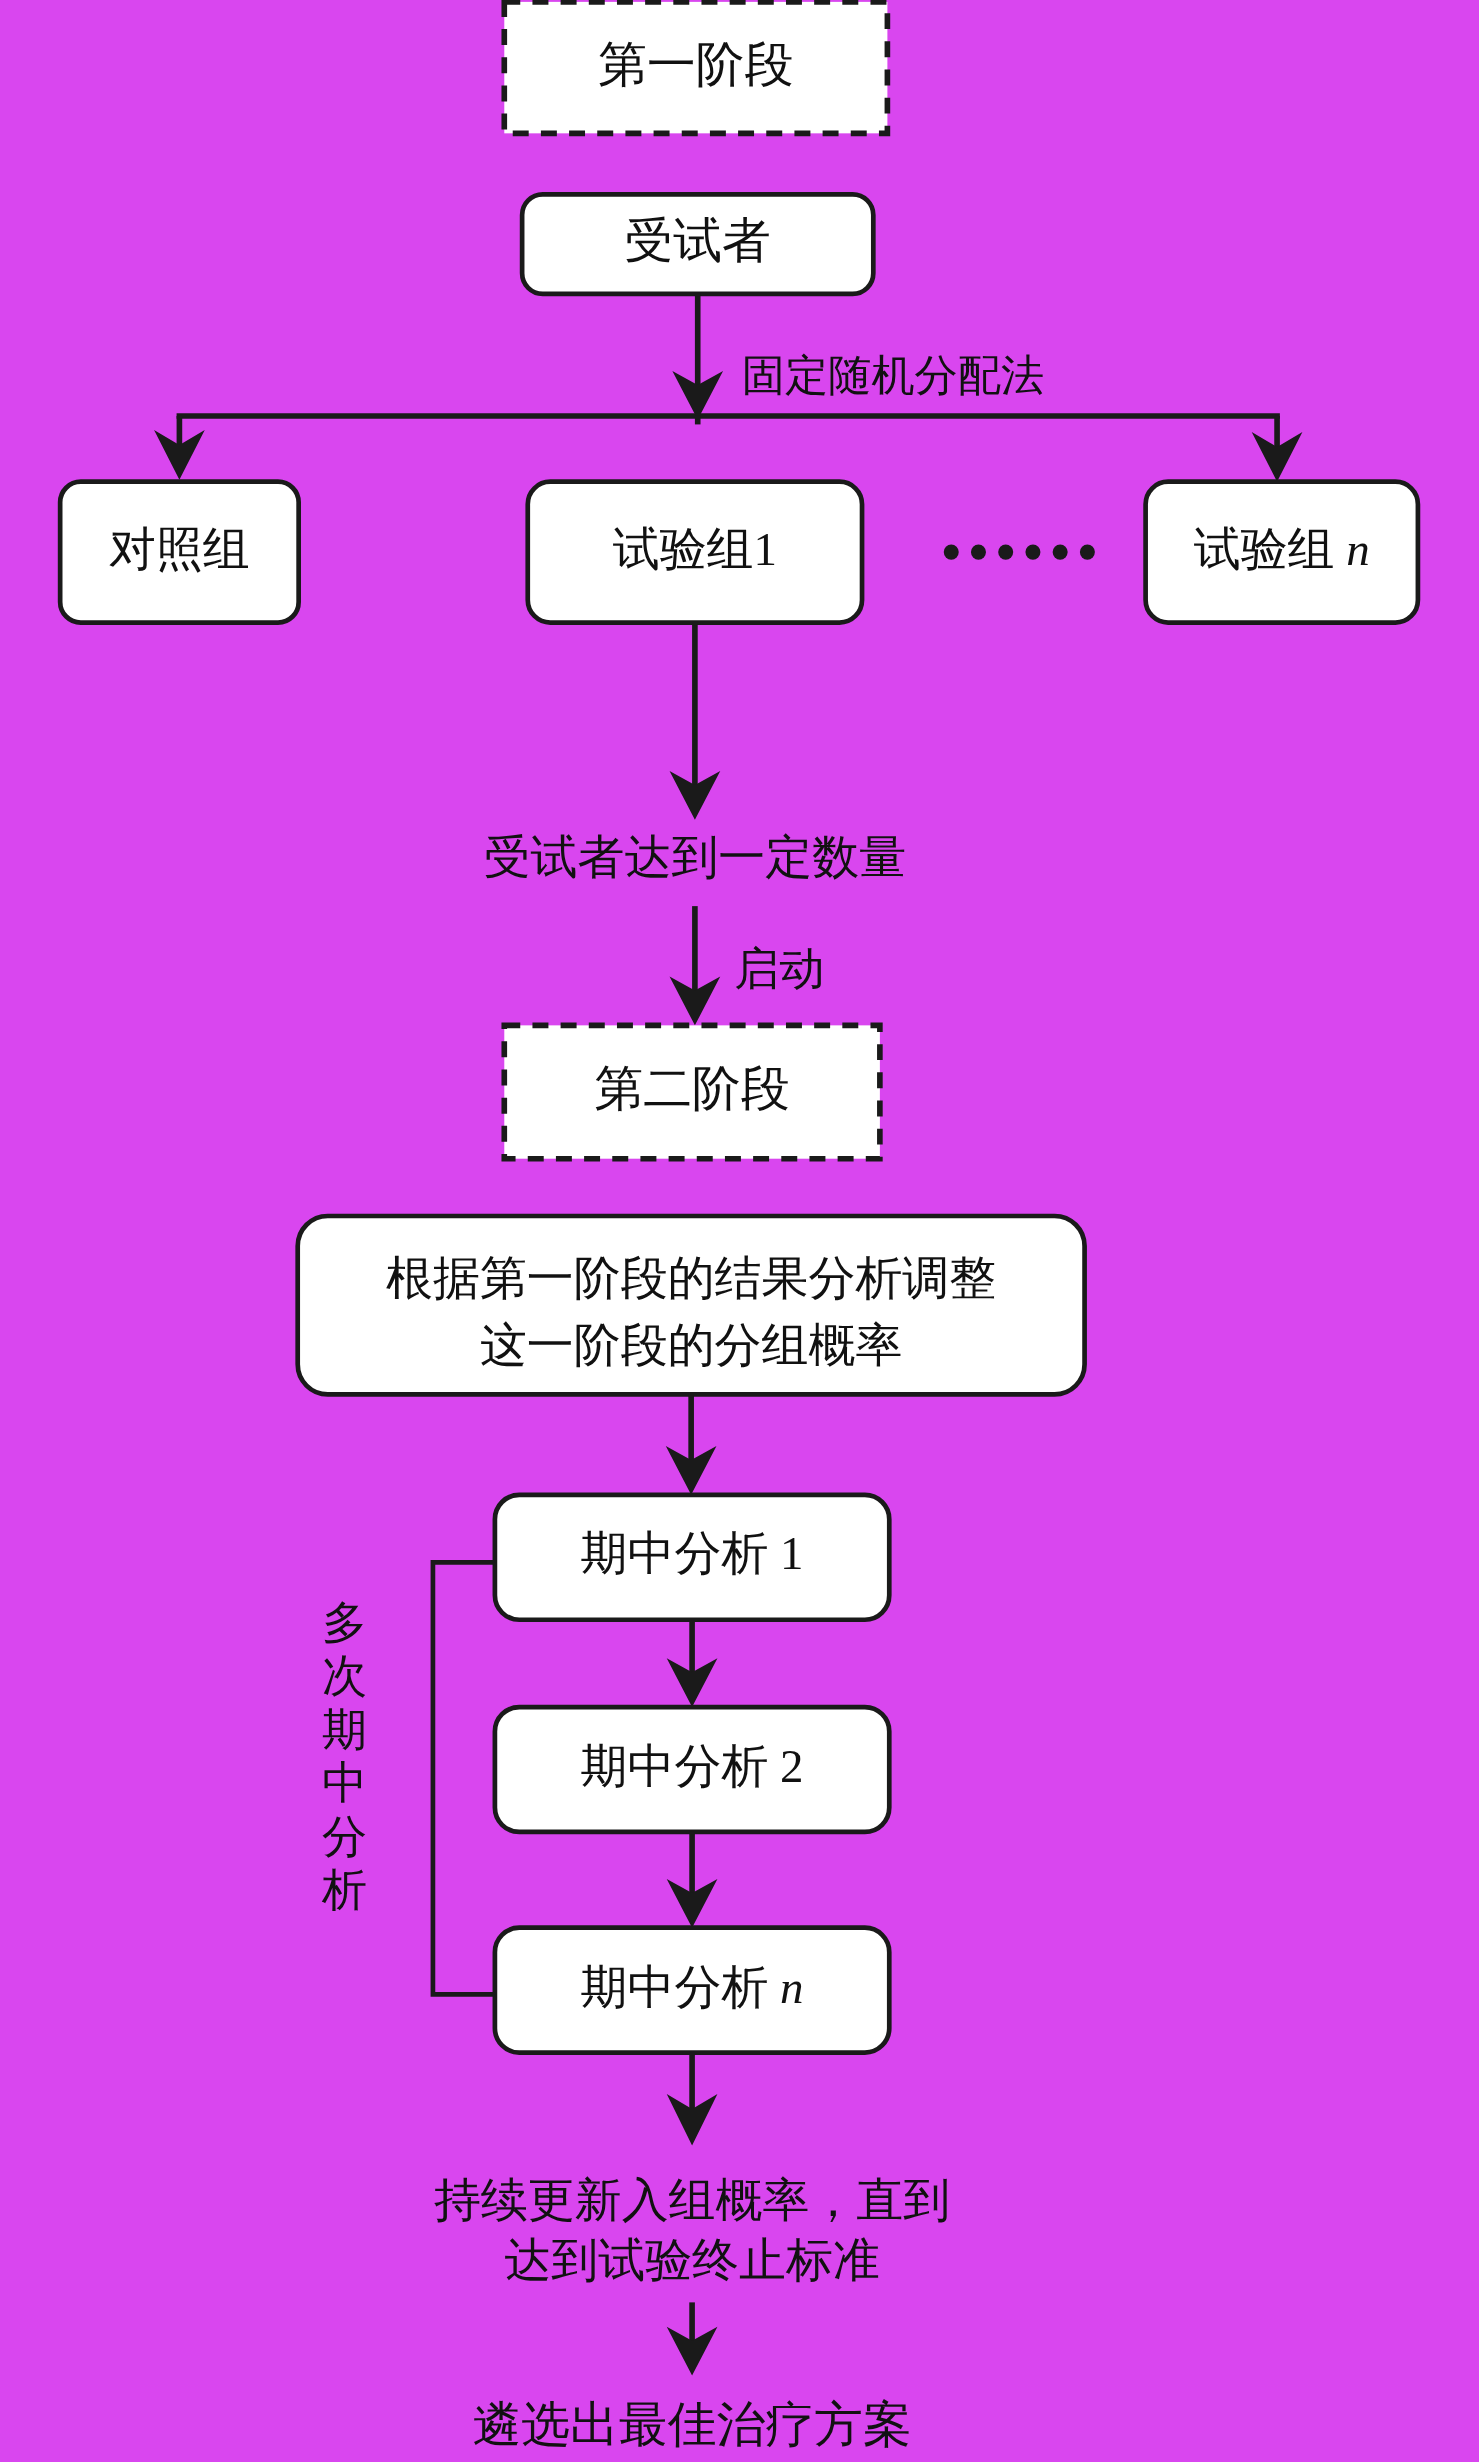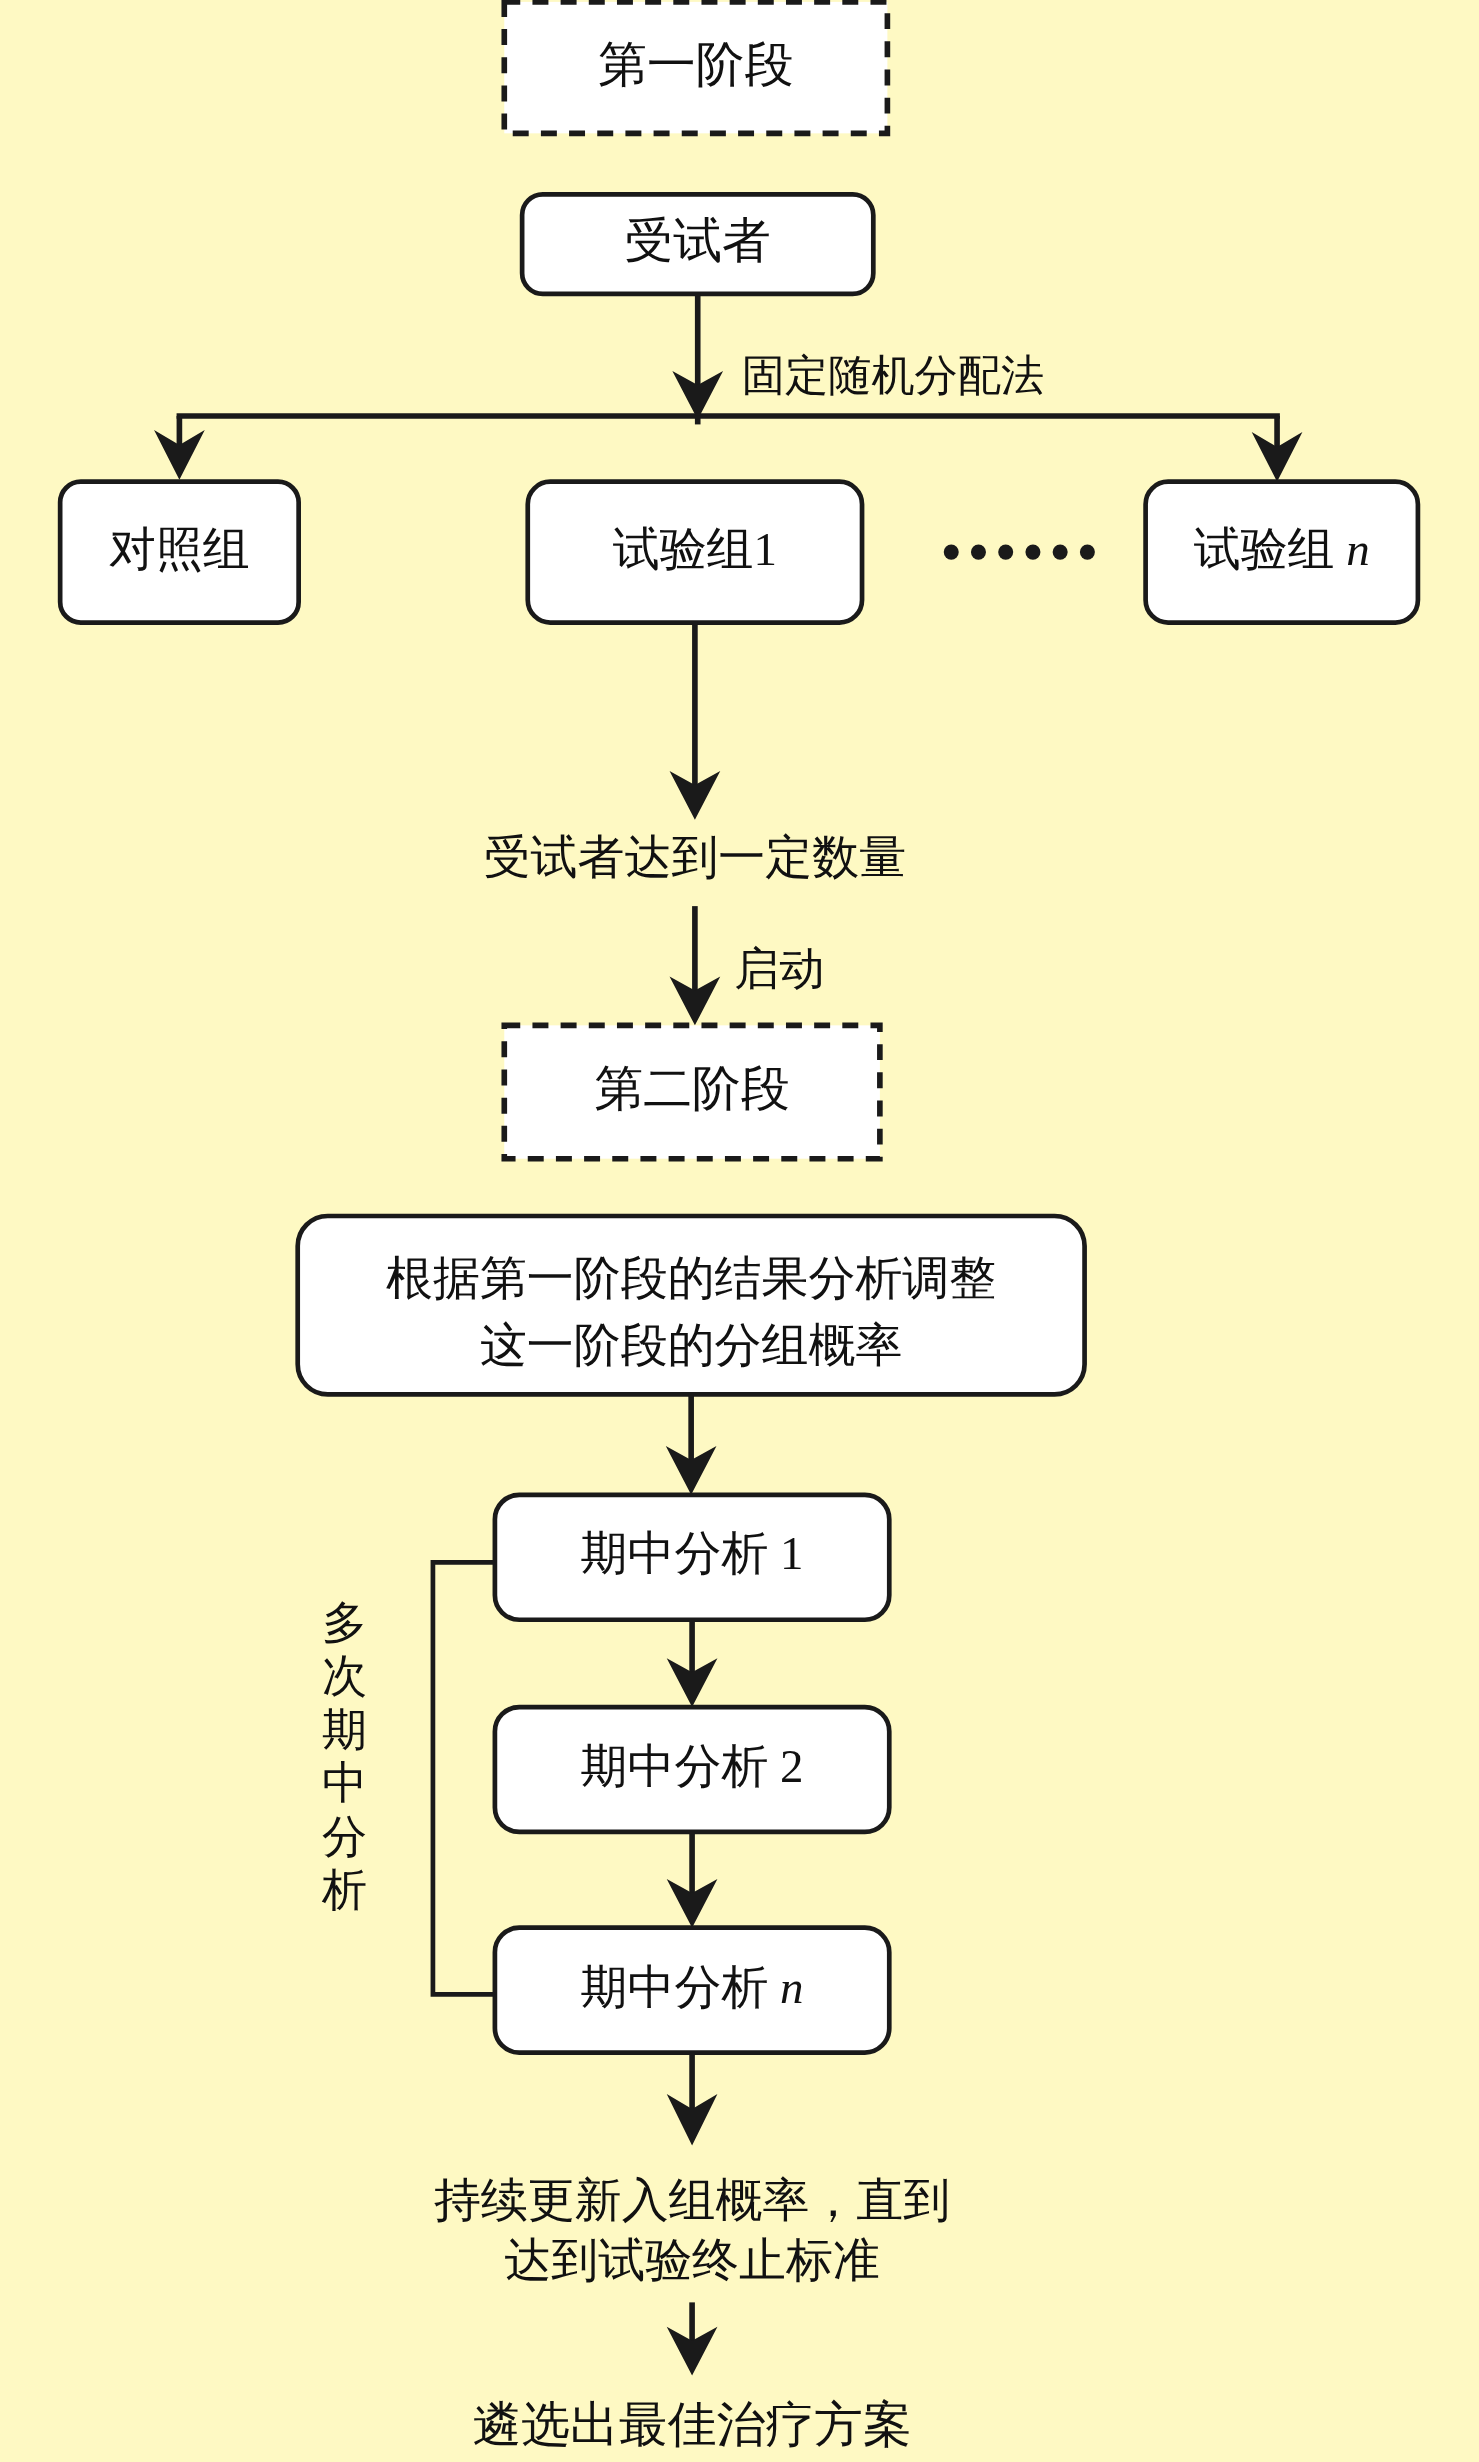--- a/index.html
+++ b/index.html
@@ -7,21 +7,21 @@
     padding: 0;
     background: #ffffff;
   }
   body {
     font-family: "Liberation Serif", "DejaVu Serif", serif;
   }
   #chart-root {
     position: relative;
     width: 1479px;
     height: 2462px;
-    background: #fef9c3;
+    background: #d946ef;
     overflow: hidden;
   }
   svg.flow {
     display: block;
     width: 1479px;
     height: 2462px;
   }
   .node-text {
     font-family: "Liberation Serif", "DejaVu Serif", serif;
     fill: #111111;

